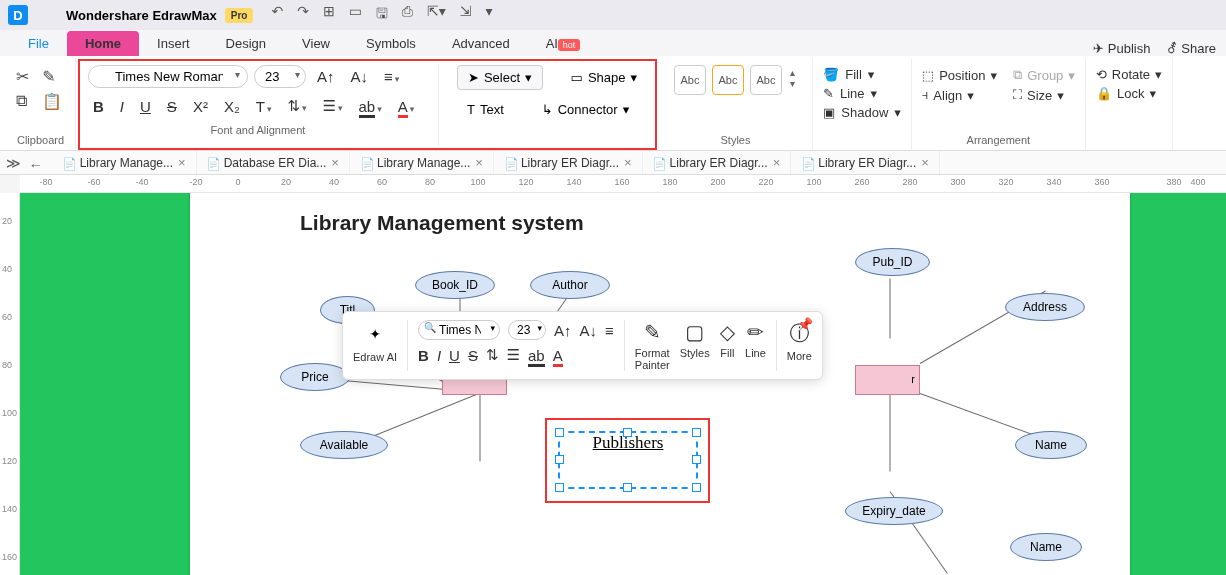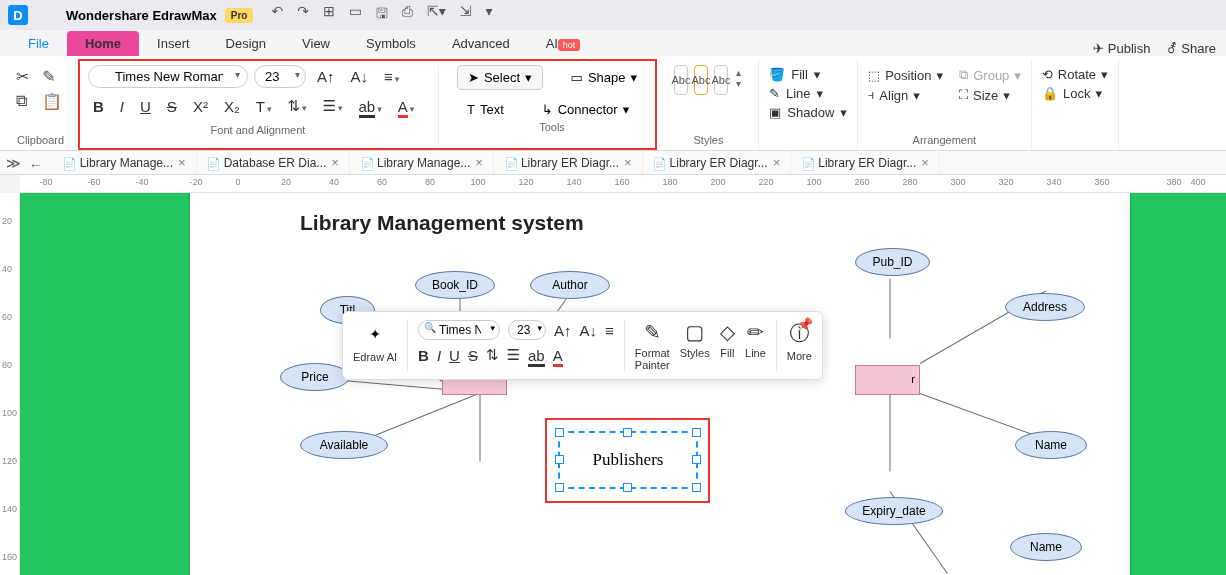--- a/index.html
+++ b/index.html
@@ -31,21 +31,21 @@
 .redbox { border:2px solid #e33; position:relative; padding:4px 8px 2px 8px; margin:0 2px; }
 .font-row { display:flex; gap:6px; align-items:center; margin-bottom:6px; }
 .font-input { border:1px solid #ccc; border-radius:12px; padding:3px 24px 3px 26px; background:#fff; font-size:13px; width:160px; position:relative; }
 .size-input { border:1px solid #ccc; border-radius:12px; padding:3px 20px 3px 10px; background:#fff; font-size:13px; width:52px; }
 .icon-btn { font-size:15px; color:#333; padding:3px 5px; cursor:pointer; }
 .select-btn { border:1px solid #ccc; border-radius:4px; padding:4px 10px; font-size:13px; display:flex; align-items:center; gap:5px; cursor:pointer; background:#f7f7fa; }
 .shape-btn { padding:4px 10px; font-size:13px; display:flex; align-items:center; gap:5px; cursor:pointer; }
 .tools-row { display:flex; gap:18px; align-items:center; }
 .styles-group { padding:6px 15px 0 15px; }
 .style-samples { display:flex; gap:6px; }
-.style-box { width:14px; height:30px; border:1px solid #ccc; border-radius:4px; display:flex; align-items:center; justify-content:center; font-size:11px; color:#555;}
+.style-box { width:32px; height:30px; border:1px solid #ccc; border-radius:4px; display:flex; align-items:center; justify-content:center; font-size:11px; color:#555;}
 .style-box.o { border-color:#f5a623;}
 .fsh-group { padding-top:6px; }
 .fsh-group div { font-size:13px; color:#333; padding:2px 0; display:flex; align-items:center; gap:6px; cursor:pointer;}
 .arr-group { display:grid; grid-template-columns:auto auto; gap:4px 16px; padding-top:6px;}
 .arr-group div{ font-size:13px; color:#333; display:flex; align-items:center; gap:5px; cursor:pointer;}
 
 
 .tabstrip { height:24px; background:#fafafa; border-bottom:1px solid #ddd; display:flex; align-items:center; padding:0 6px; }
 .nav-arrows { display:flex; gap:8px; margin-right:10px; font-size:14px; color:#555;}
 .doctab { display:flex; align-items:center; gap:5px; padding:0 10px; font-size:12px; color:#333; border-right:1px solid #eee; height:100%; max-width:165px;}
@@ -61,21 +61,21 @@
 .vruler { width:20px; background:#fff; border-right:1px solid #e5e5e5; position:absolute; left:0; top:193px; bottom:0; font-size:9px; color:#888;}
 .vruler span { position:absolute; left:2px; transform:translateY(-50%);}
 
 
 .canvas-area { position:absolute; left:20px; top:193px; right:0; bottom:0; background:#22c55e; overflow:hidden;}
 .page { position:absolute; left:170px; top:0; width:940px; height:520px; background:#fff; box-shadow:0 0 3px rgba(0,0,0,0.2);}
 .page-title { position:absolute; left:110px; top:18px; font-size:21px; font-weight:600; color:#222;}
 .ellipse { position:absolute; background:#d6e4f5; border:1px solid #5a7aa8; border-radius:50%; display:flex; align-items:center; justify-content:center; font-size:12px; padding:6px 14px;}
 .line { position:absolute; background:#6b6b6b; height:1px; transform-origin:left center;}
 .pink-box { position:absolute; width:65px; height:30px; background:#f5c7d4; border:1px solid #c77a90;}
-.sel-box { position:absolute; border:2px dashed #1890ff; display:flex; align-items:center; justify-content:center;}
+.sel-box { position:absolute; border:2px dashed #1890ff; display:flex; justify-content:center;text-decoration:underline;}
 .sel-handle { position:absolute; width:9px; height:9px; background:#fff; border:1.5px solid #1890ff;}
 .redsel { position:absolute; border:2.5px solid #e33;}
 
 
 .float-tb { position:absolute; background:#fff; border:1px solid #ddd; border-radius:6px; box-shadow:0 2px 12px rgba(0,0,0,0.15); display:flex; padding:8px 10px; gap:10px; align-items:flex-start;}
 .ft-col { display:flex; flex-direction:column; align-items:center; gap:3px;}
 .ft-col .lbl { font-size:11px; color:#333; text-align:center;}
 .ft-sep { width:1px; background:#e5e5e5; align-self:stretch;}
 .ft-ai { width:28px; height:28px; display:flex; align-items:center; justify-content:center; font-size:14px;}
 .ft-font { border:1px solid #ccc; border-radius:12px; padding:2px 18px 2px 20px; font-size:12px; width:82px;}
@@ -170,21 +170,20 @@
         <div class="select-btn"><span>➤</span><span>Select</span> ▾</div>
         <div class="shape-btn"><span>▭</span><span>Shape</span> ▾</div>
       </div>
       <div class="tools-row">
         <div class="shape-btn">
             <span>T</span>
             <span>Text</span>
           </div>
         <div class="shape-btn"><span>↳</span><span>Connector</span> ▾</div>
       </div>
-      <div class="ribbon-label">Tools</div>
     </div>
   </div>
 
   <div class="ribbon-group styles-group">
     <div class="style-samples">
       <div class="style-box">Abc</div>
       <div class="style-box o">Abc</div>
       <div class="style-box">Abc</div>
       <span style="font-size:10px;color:#666;padding:2px;">▴<br>▾</span>
     </div>

